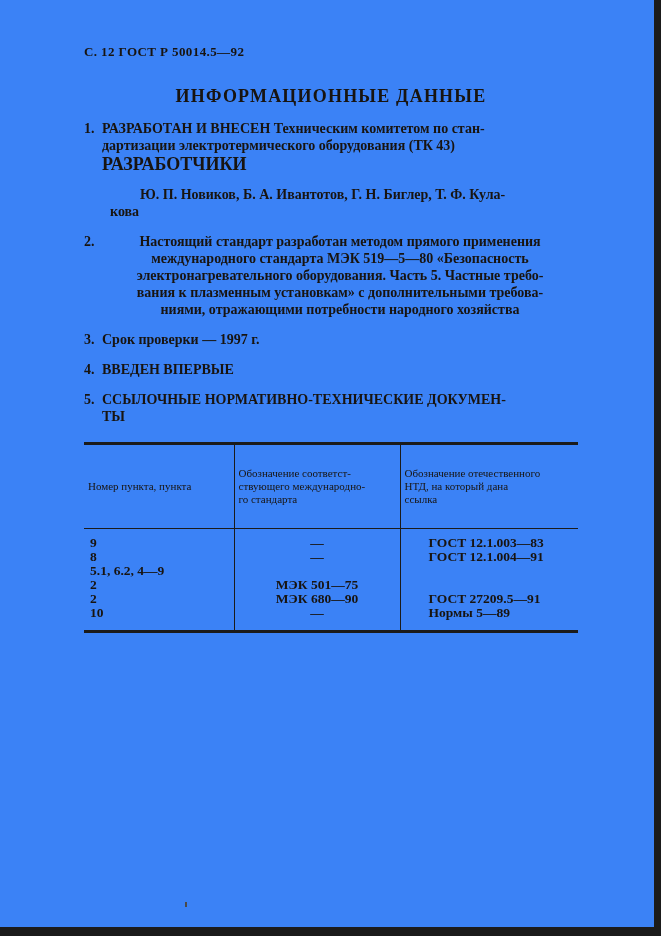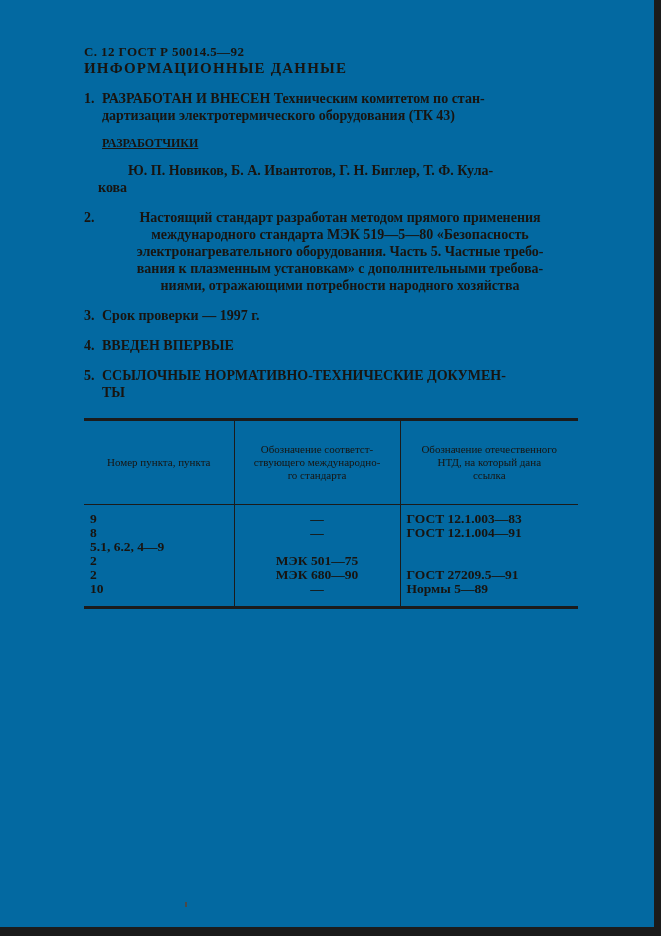--- a/index.html
+++ b/index.html
@@ -2,54 +2,55 @@
 <html><head>
 <meta charset="utf-8">
 <style>
   * { box-sizing: border-box; }
   html, body { margin: 0; padding: 0; background: #8a8a8a; }
 
   .page {
     position: relative;
     width: 661px;
     height: 936px;
-    background: #0369a1;
+    background: #3b82f6;
     border-right: 7px solid #1b1b1b;
     border-bottom: 9px solid #1b1b1b;
     font-family: "Liberation Serif", serif;
     font-weight: 700;
     color: #181410;
     overflow: hidden;
   }
 
   .content { width: 494px; margin-left: 84px; padding-top: 44px; }
 
   .doc-header { font-size: 13px; letter-spacing: 0.4px; }
 
   .doc-title {
-    text-align: left;
-    font-size: 15px;
+    margin-top: 26px;
+    text-align: center;
+    font-size: 18px;
     letter-spacing: 1.2px;
   }
 
   .item {
     position: relative;
     margin-top: 13px;
     font-size: 14px;
     line-height: 17px;
   }
   .item .num { position: absolute; left: 0; top: 0; }
   .item .body { padding-left: 18px; }
   .multiline { white-space: pre-line; }
 
-  .sub-label { margin-top: 12px; margin-left: 18px; font-size: 12px; text-decoration: underline; }
+  .sub-label { margin-left: 18px; font-size: 18px; }
 
   .names {
     margin-top: 11px;
-    margin-left: 14px;
+    margin-left: 26px;
     text-indent: 30px;
     font-size: 14px;
     line-height: 17px;
   }
 
   .item2-para { margin-top: 0; text-align: center; }
 
   table.ref-table {
     margin-top: 17px;
     width: 494px;
@@ -59,37 +60,37 @@
     table-layout: fixed;
   }
   col.w1 { width: 150px; }
   col.w2 { width: 166px; }
   col.w3 { width: 178px; }
 
   .ref-table th {
     font-weight: 400;
     font-size: 11px;
     line-height: 13px;
-    text-align: center;
+    text-align: left;
     vertical-align: middle;
     padding: 22px 4px;
     border-bottom: 1px solid #1b1b1b;
     white-space: pre-line;
   }
   .ref-table td {
     font-size: 13.5px;
     line-height: 14px;
     padding: 0 6px;
     vertical-align: top;
     overflow: hidden;
     white-space: nowrap;
   }
   .ref-table .c2 { border-left: 1px solid #1b1b1b; border-right: 1px solid #1b1b1b; }
   .ref-table td.c2 { text-align: center; }
-  .ref-table td.c3 { padding-left: 6px; }
+  .ref-table td.c3 { padding-left: 28px; }
   .ref-table tbody tr:first-child td { padding-top: 7px; }
   .ref-table tbody tr:last-child td { padding-bottom: 10px; }
 
   .speck { position: absolute; left: 185px; top: 902px; width: 2px; height: 5px; background: #4a4a4a; }
 </style>
 </head>
 <body>
 
 <div class="page">
   <div class="content">

